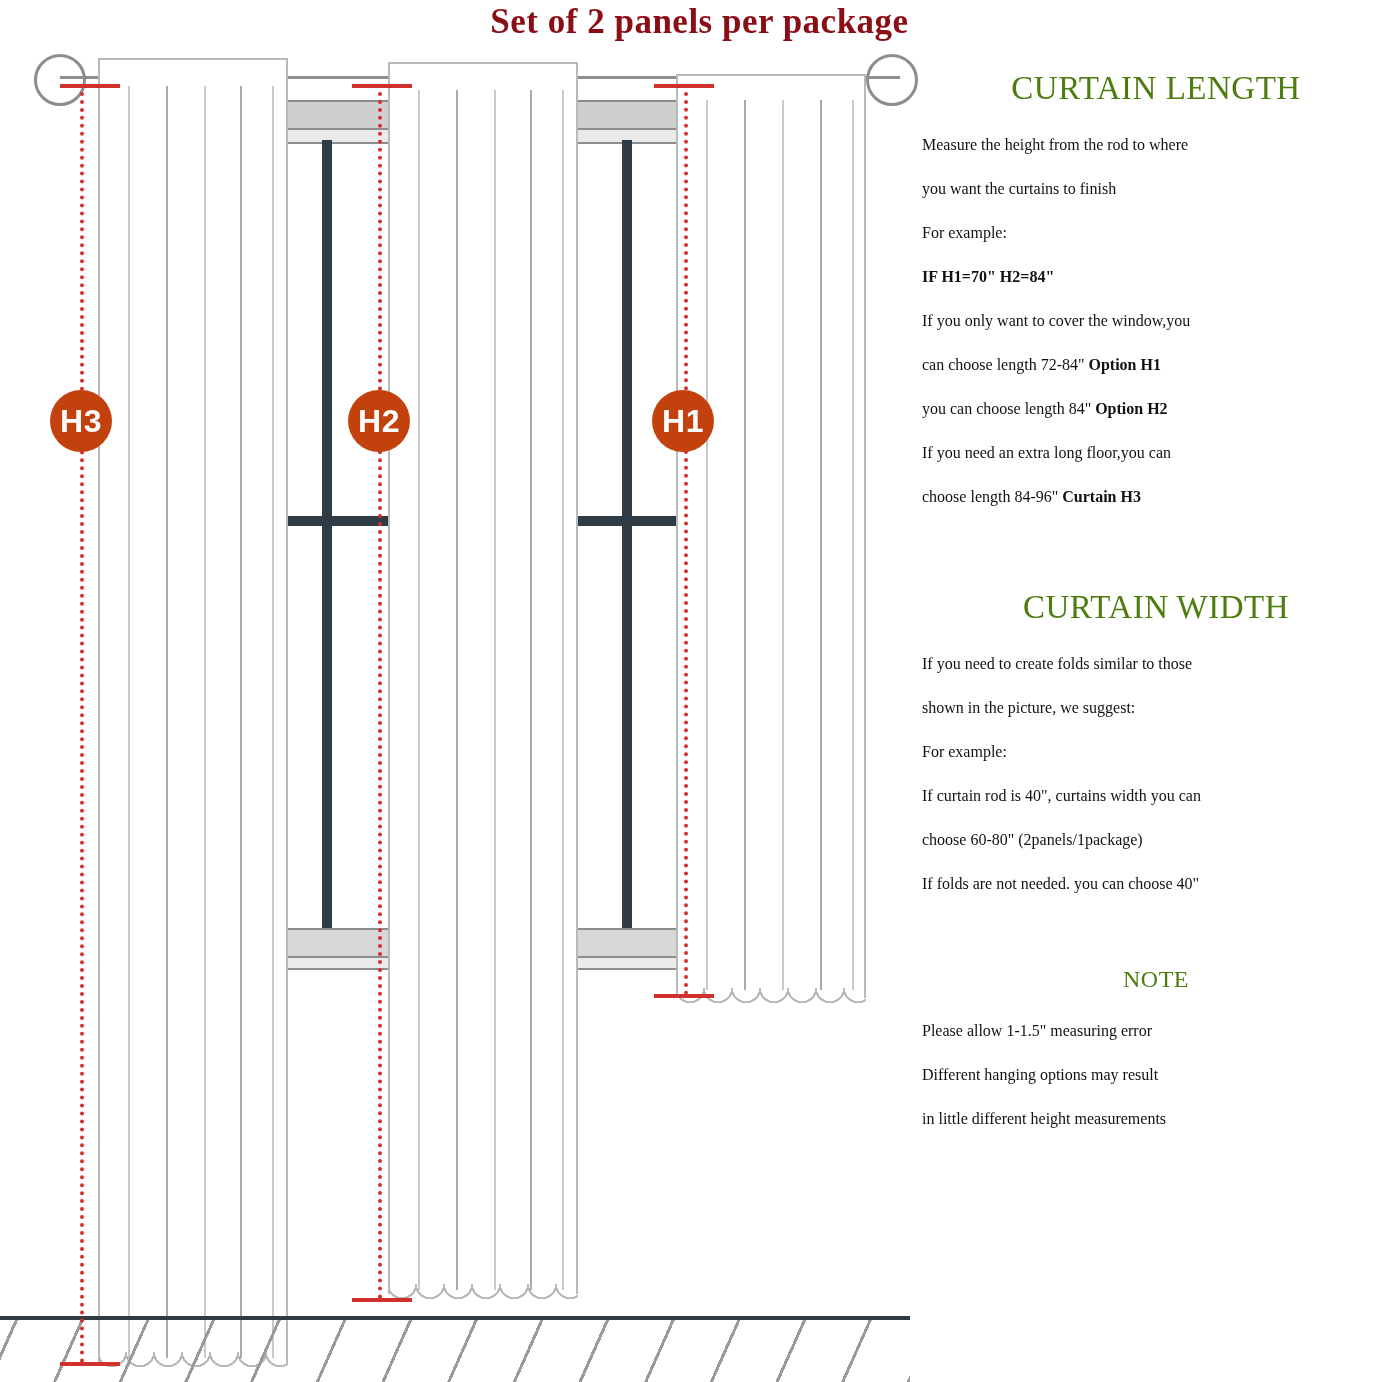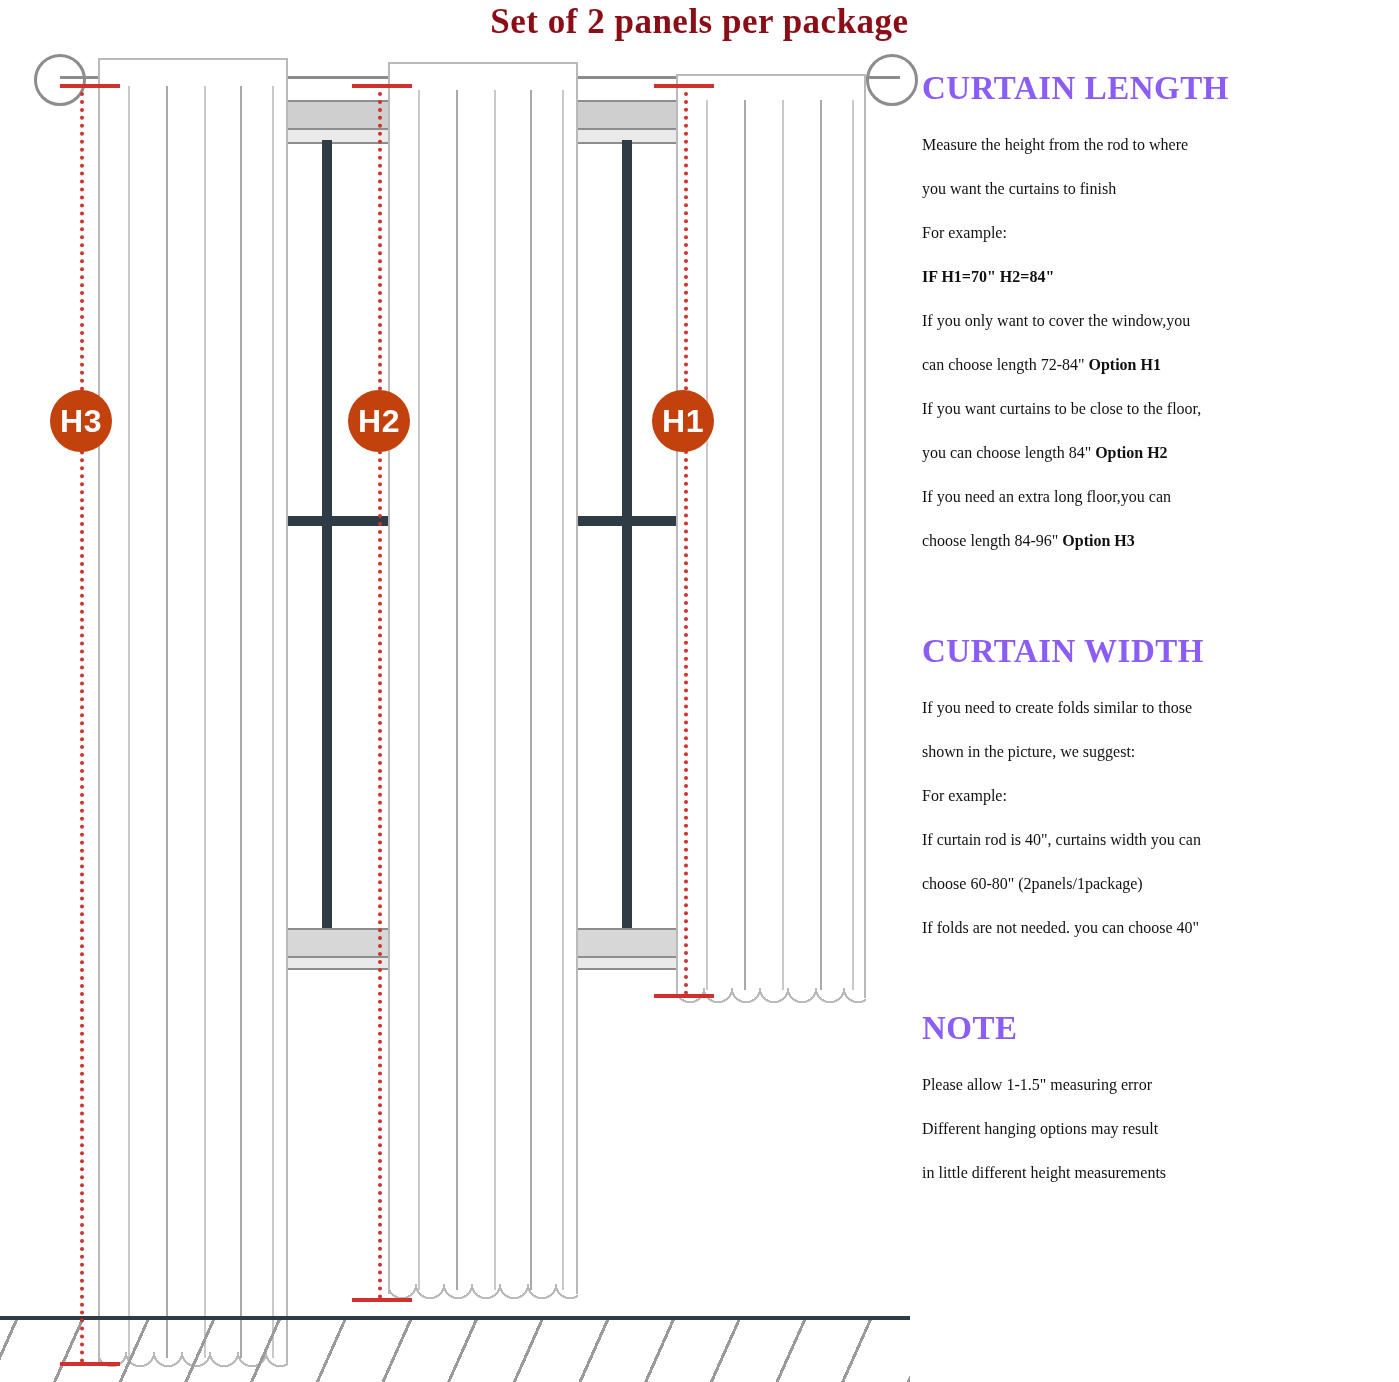--- a/index.html
+++ b/index.html
@@ -164,27 +164,28 @@
   #textcol {
     position: absolute;
     left: 922px;
     top: 70px;
     width: 468px;
     font-family: "Liberation Serif", serif;
     color: #111111;
   }
   .sec-head {
     font-family: "Liberation Serif", serif;
-    font-weight: bold;
+    font-weight: normal;
     font-size: 33px;
     letter-spacing: 0.5px;
     margin: 0 0 16px 0;
-    color: #8b5cf6;
-  }
-  .sec-head.note { font-size: 33px; }
+    color: #4d7c0f;
+    text-align: center;
+  }
+  .sec-head.note { font-size: 24px; }
   .body-line {
     font-size: 16px;
     line-height: 44px;
     white-space: nowrap;
   }
   .b { font-weight: bold; }
   .gap-lg { height: 70px; }
   .gap-md { height: 60px; }
 </style>
 </head>
@@ -265,30 +266,29 @@
     <div class="body-line">you want the curtains to finish</div>
     <div class="body-line">For example:</div>
     <div class="body-line b">IF H1=70"  H2=84"</div>
 
     <div class="body-line">If you only want to cover the window,you</div>
     <div class="body-line">
       <span>can choose length 72-84"</span>
       <span class="b">Option H1</span>
     </div>
 
-    <div class="body-line">If you want curtains to be close to the floor,</div>
     <div class="body-line">
       <span>you can choose length 84"</span>
       <span class="b">Option H2</span>
     </div>
 
     <div class="body-line">If you need an extra long floor,you can</div>
     <div class="body-line">
       <span>choose length 84-96"</span>
-      <span class="b">Option H3</span>
+      <span class="b">Curtain H3</span>
     </div>
 
     <div class="gap-lg"></div>
 
     <div class="sec-head">CURTAIN WIDTH</div>
     <div class="body-line">If you need to create folds similar to those</div>
     <div class="body-line">shown in the picture, we suggest:</div>
     <div class="body-line">For example:</div>
     <div class="body-line">If curtain rod is 40", curtains width you can</div>
     <div class="body-line">choose 60-80" (2panels/1package)</div>

